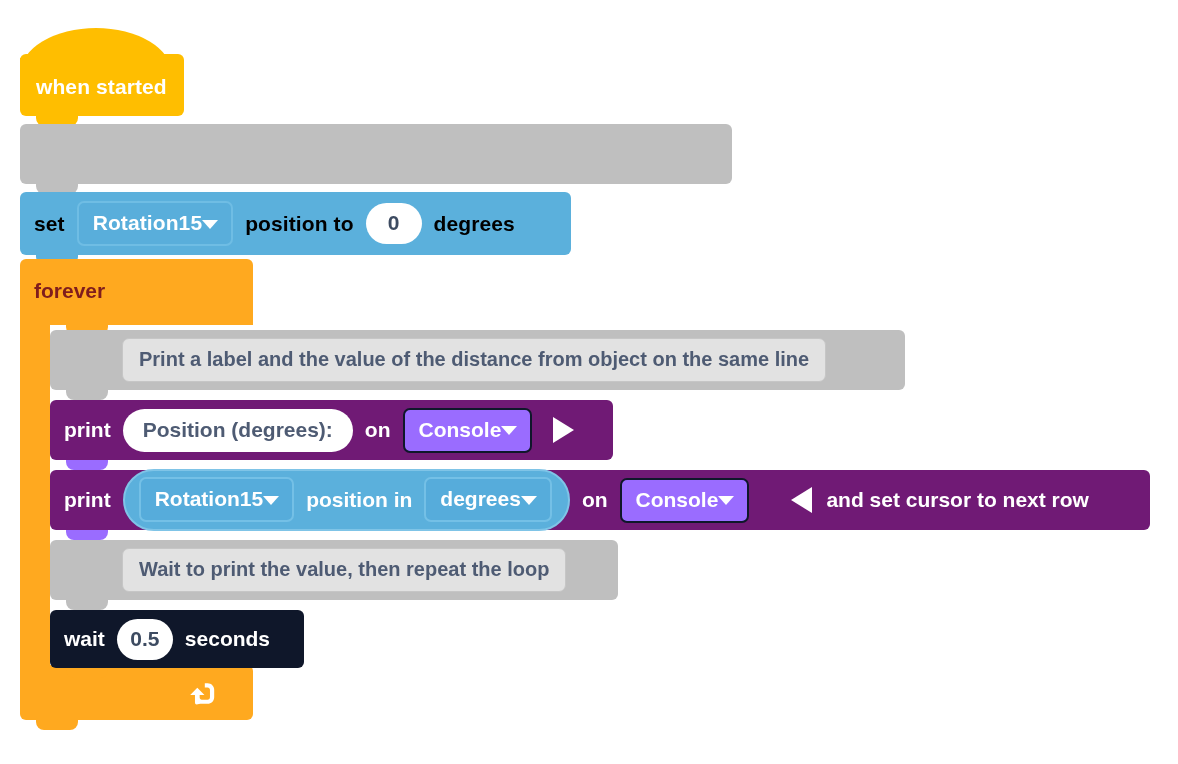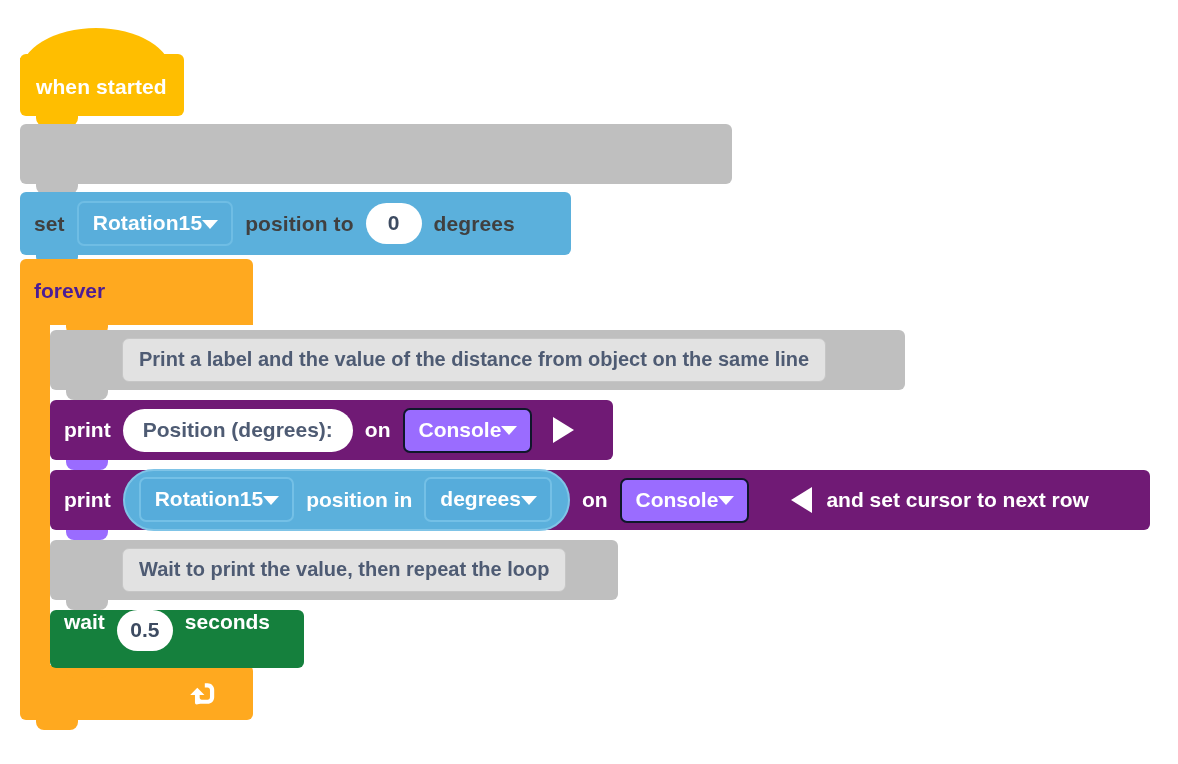--- a/index.html
+++ b/index.html
@@ -29,21 +29,21 @@
     position: absolute;
     box-sizing: border-box;
     display: flex;
     align-items: center;
     color: #ffffff;
     font-size: 21px;
     font-weight: bold;
     letter-spacing: .1px;
     white-space: nowrap;
   }
-  .blk .lbl { color:#404040;text-align:right; }
+  .blk .lbl { color:#000000;text-align:right; }
 
   
   #hat-block {
     left: 20px;
     top: 28px;
     width: 164px;
     height: 88px;
   }
   .hat-body {
     position: absolute;
@@ -232,21 +232,21 @@
     position: absolute;
     left: 46px; top: 66px;
     width: 42px; height: 10px;
     background: #FFA91F;
     border-radius: 0 0 8px 8px;
   }
   .forever-text {
     position: absolute;
     left: 14px;
     top: 20px;
-    color: #4c1d95;
+    color: #7f1d1d;
     font-size: 21px;
     font-weight: bold;
   }
   .loop-arrow {
     position: absolute;
     right: 36px;
     top: 14px;
     width: 30px;
     height: 30px;
   }
@@ -304,24 +304,24 @@
     display: inline-block;
   }
 
   
   #wait-block {
     position: absolute;
     left: 50px;
     top: 610px;
     width: 240px;
     height: 58px;
-    background: #15803d;
+    background: #0f172a;
     border-radius: 6px;
     display: flex;
-    align-items: flex-start;
+    align-items: center;
     padding-left: 14px;
     gap: 12px;
     color: #ffffff;
     font-size: 21px;
     font-weight: bold;
   }
   #wait-block .wbump {
     position: absolute;
     width: 42px; height: 10px;
     left: 16px; bottom: -10px;

